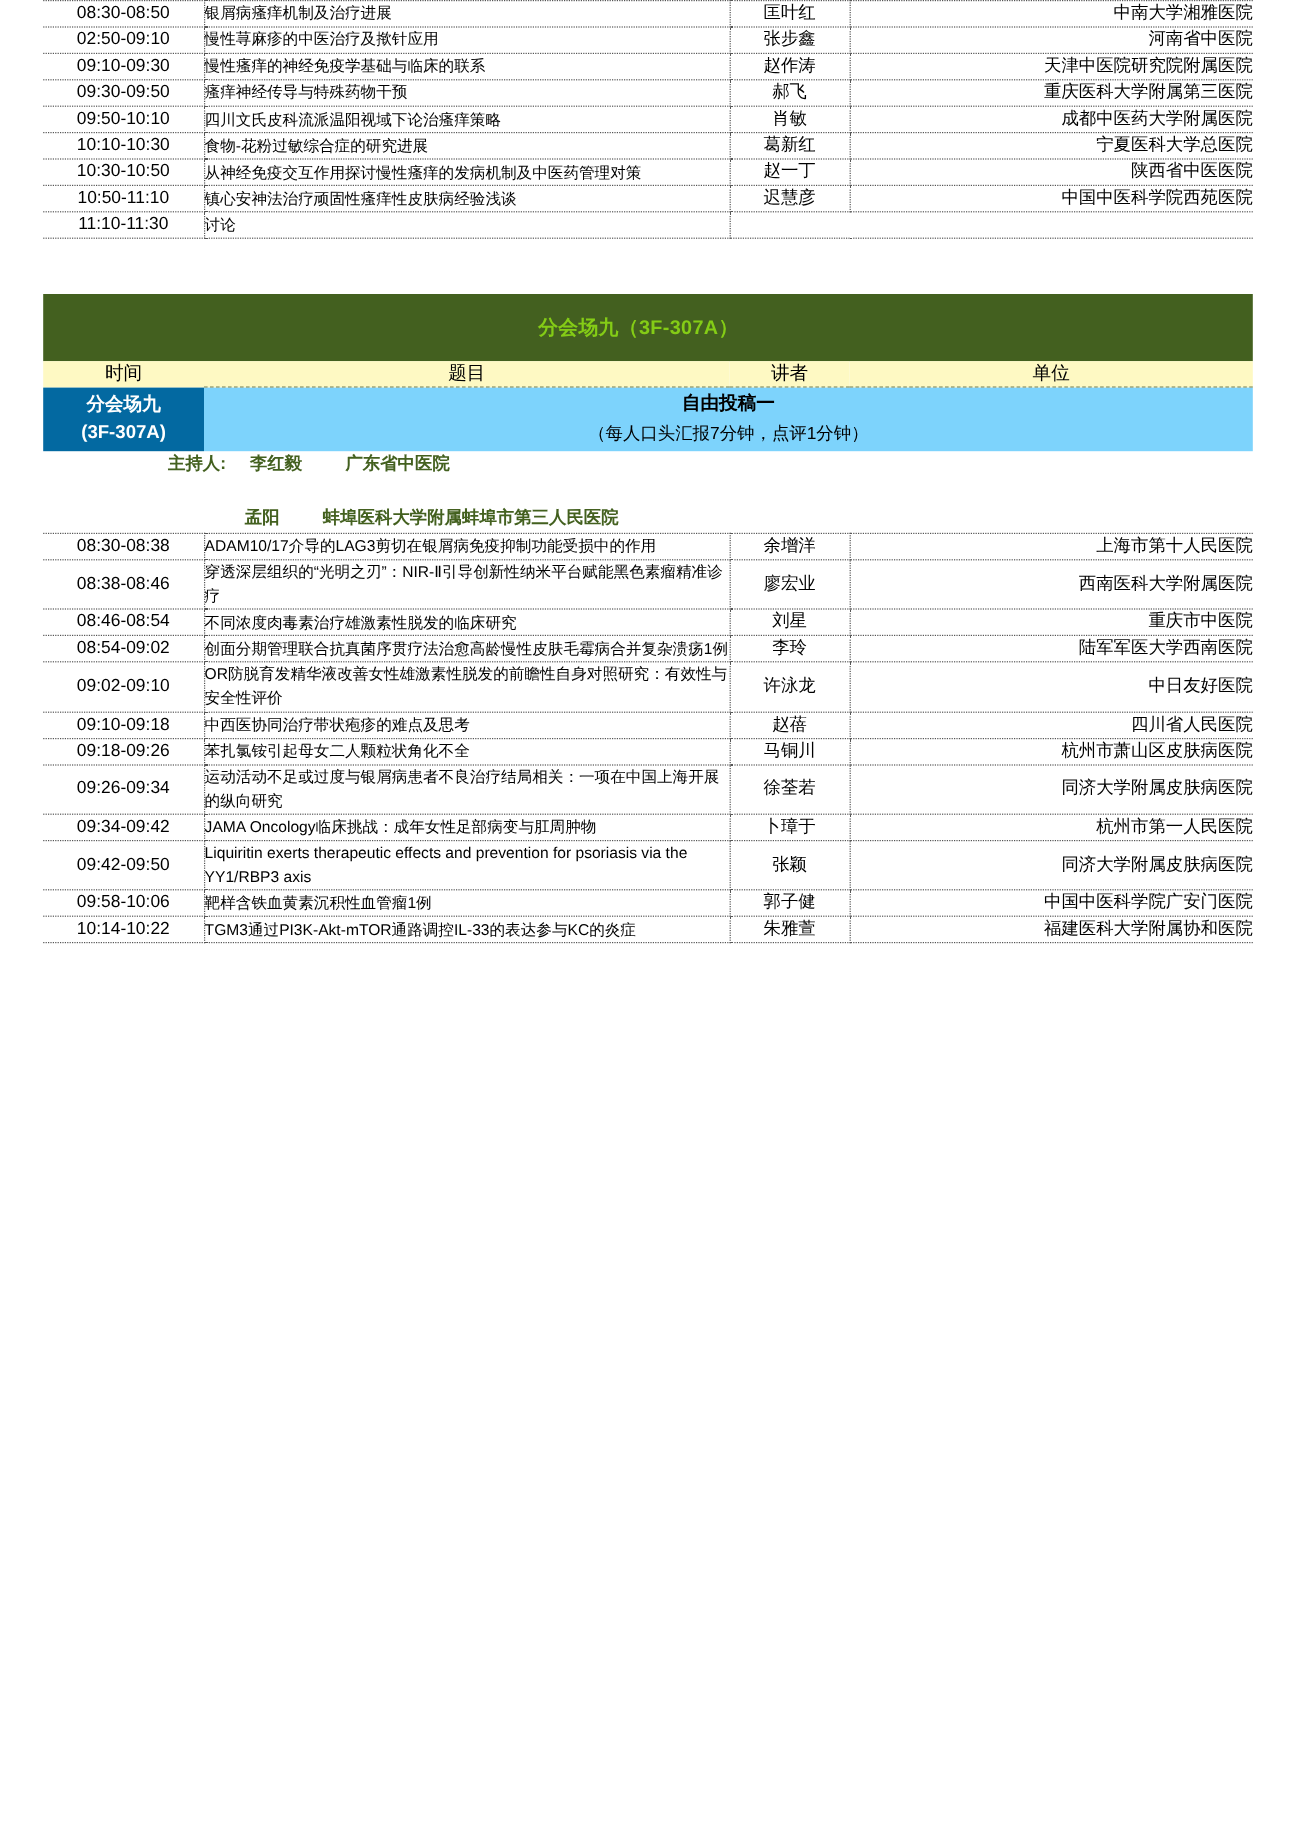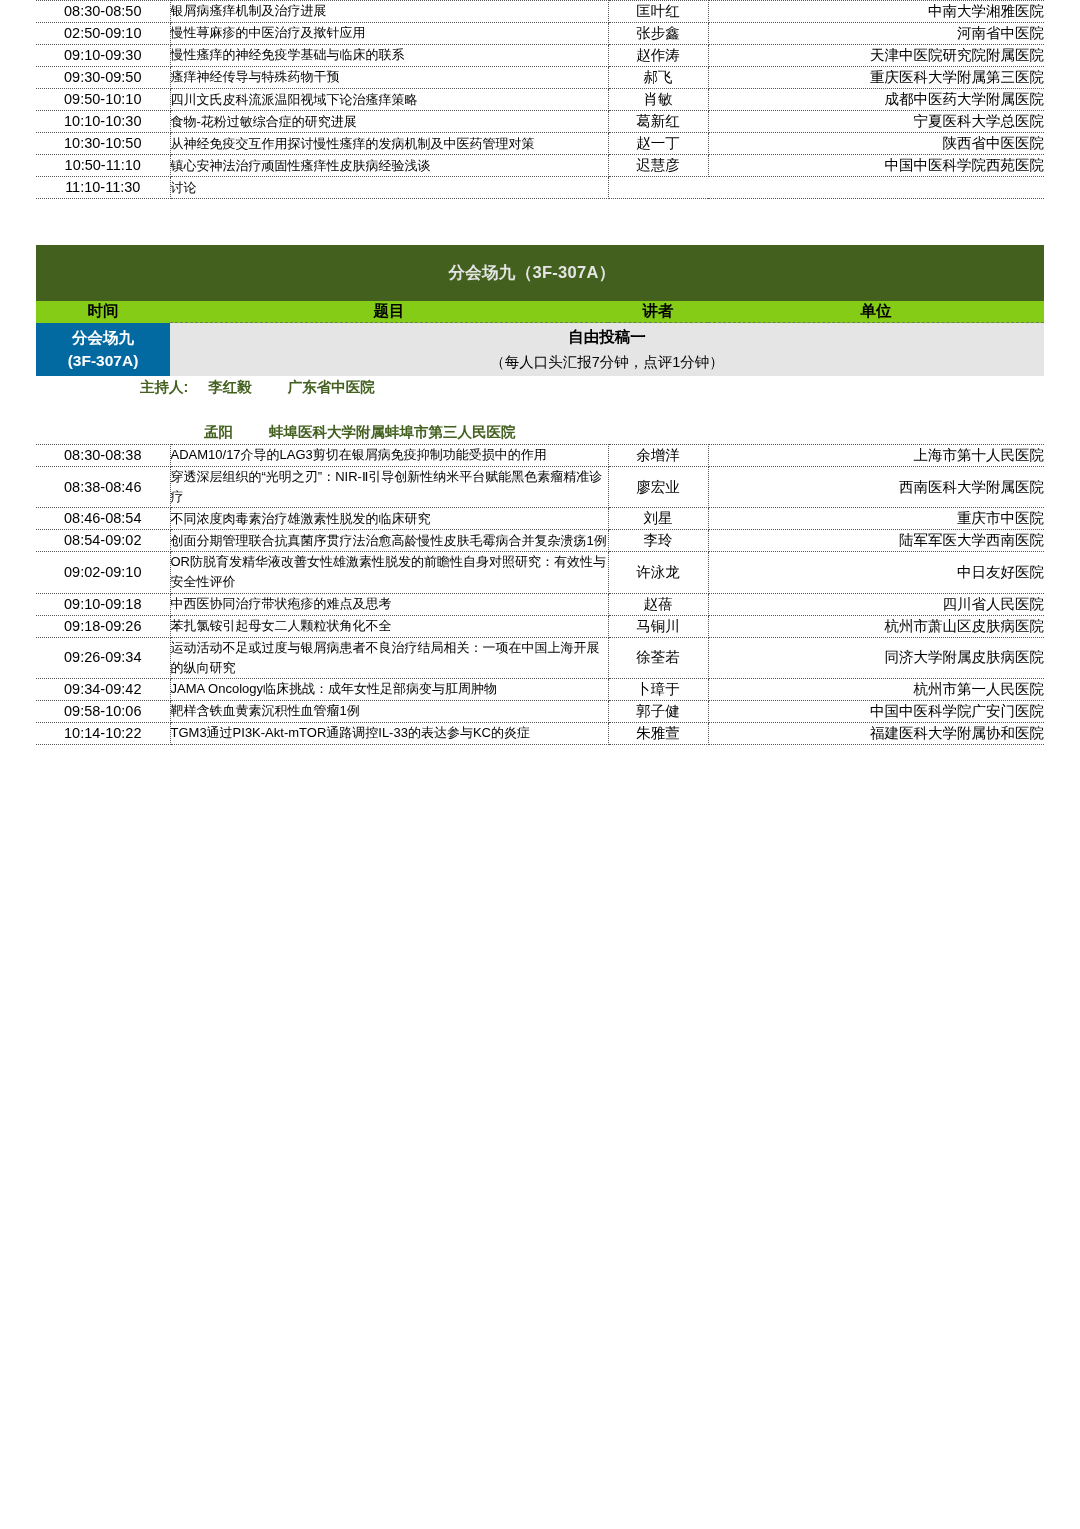--- a/index.html
+++ b/index.html
@@ -80,47 +80,47 @@
   }
   tr.last-row .cell-spk { border-right: none; }
 
   .spacer-block {
     height: 46px;
   }
 
   
   .sess-banner {
     background: #43601f;
-    color: #e5e5e5;
+    color: #84cc16;
     text-align: center;
     font-weight: bold;
     font-size: 16.5px;
     padding: 17px 16px 17px 0;
     letter-spacing: 0.3px;
   }
   .hdr-row td {
-    background: #84cc16;
-    font-weight: bold;
+    background: #fef9c3;
+    font-weight: normal;
     font-size: 15.5px;
     text-align: center;
     padding: 13px 0;
     color: #000;
   }
   .sess-tag {
     background: #0369a1;
     color: #ffffff;
     font-weight: bold;
     font-size: 15.5px;
     text-align: center;
     line-height: 1.5;
     padding: 12px 4px;
     vertical-align: middle;
   }
   .sess-topic {
-    background: #e5e5e5;
+    background: #7dd3fc;
     text-align: center;
     font-size: 15.5px;
     line-height: 1.75;
     padding: 12px 4px;
     border-top: 1px dashed #6d7d55;
     vertical-align: middle;
   }
   .sess-topic .t1 { font-weight: bold; }
   .sess-topic .t2 { font-weight: normal; font-size: 14.5px; }
 
@@ -298,20 +298,26 @@
         <td class="cell-spk">徐荃若</td>
         <td class="cell-unit">同济大学附属皮肤病医院</td>
       </tr>
       <tr class="row-top">
         <td class="cell-time">09:34-09:42</td>
         <td class="cell-title">JAMA Oncology临床挑战：成年女性足部病变与肛周肿物</td>
         <td class="cell-spk">卜璋于</td>
         <td class="cell-unit">杭州市第一人民医院</td>
       </tr>
       <tr class="row-top">
+        <td class="cell-time">09:42-09:50</td>
+        <td class="cell-title">Liquiritin exerts therapeutic effects and prevention for psoriasis via the YY1/RBP3 axis</td>
+        <td class="cell-spk">张颖</td>
+        <td class="cell-unit">同济大学附属皮肤病医院</td>
+      </tr>
+      <tr class="row-top">
         <td class="cell-time">09:58-10:06</td>
         <td class="cell-title">靶样含铁血黄素沉积性血管瘤1例</td>
         <td class="cell-spk">郭子健</td>
         <td class="cell-unit">中国中医科学院广安门医院</td>
       </tr>
       <tr class="row-top">
         <td class="cell-time">10:14-10:22</td>
         <td class="cell-title">TGM3通过PI3K-Akt-mTOR通路调控IL-33的表达参与KC的炎症</td>
         <td class="cell-spk">朱雅萱</td>
         <td class="cell-unit">福建医科大学附属协和医院</td>

